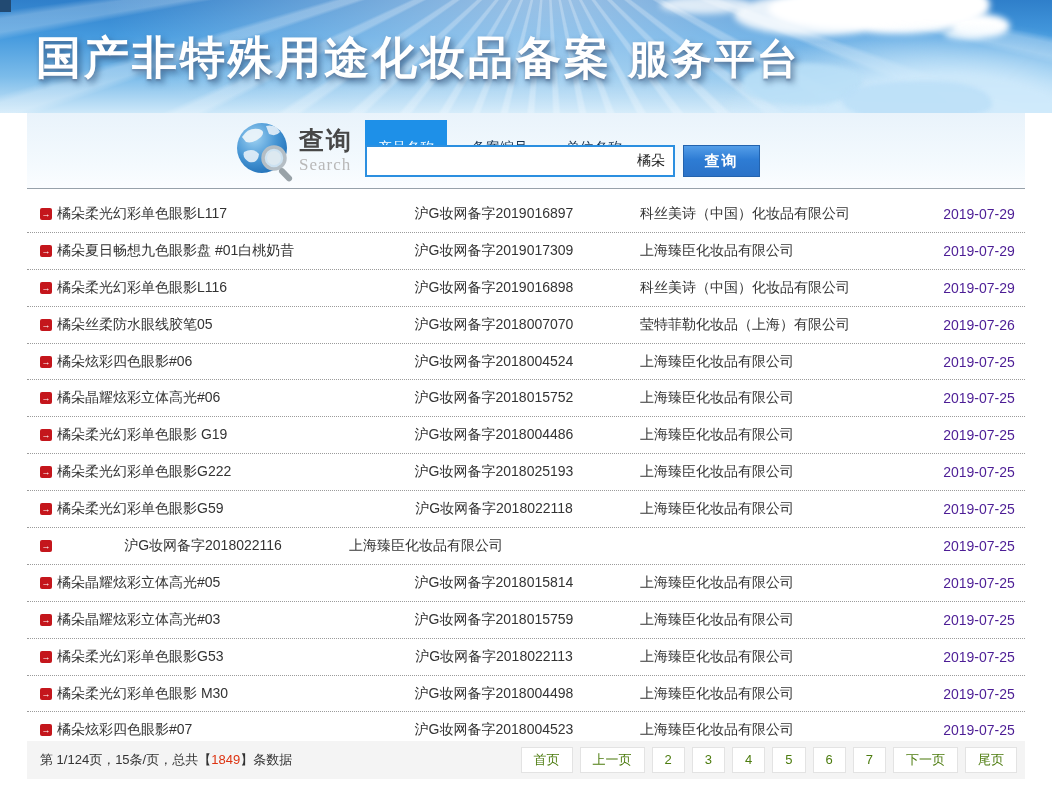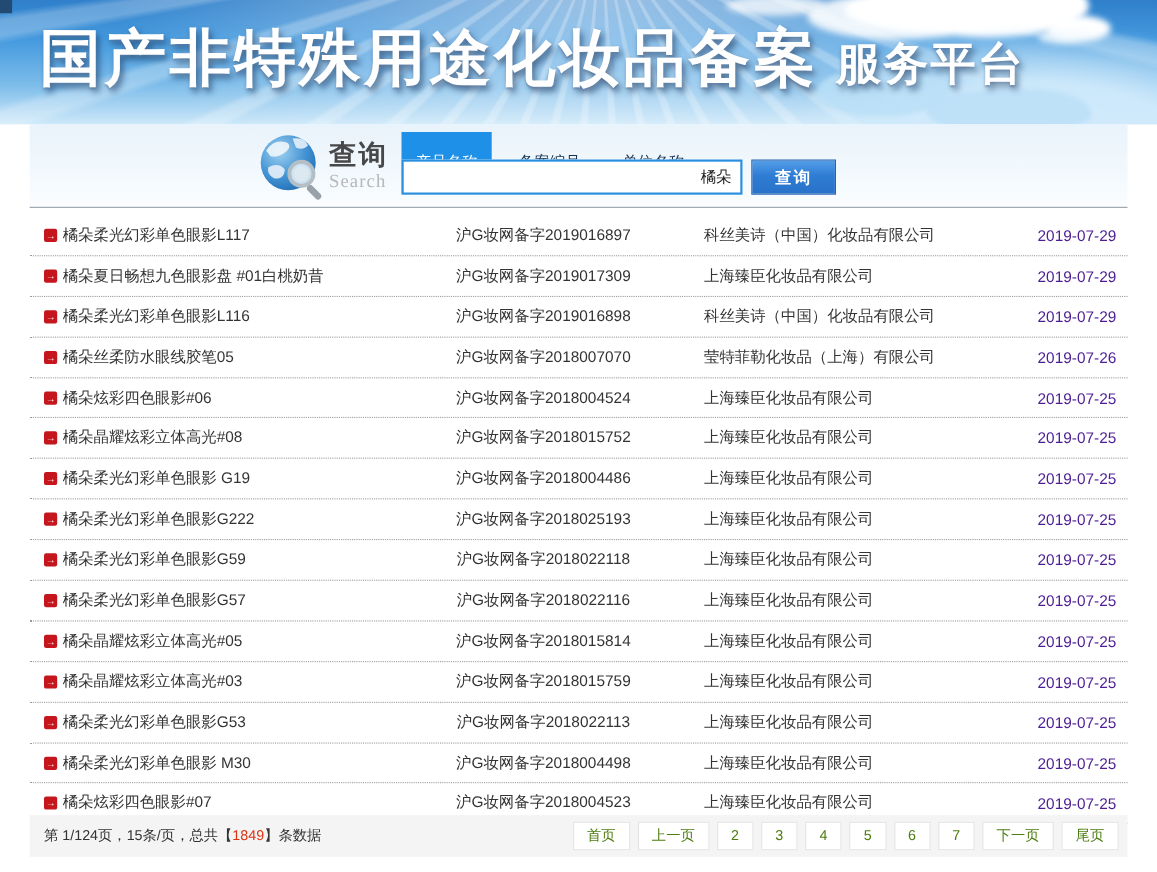--- a/index.html
+++ b/index.html
@@ -19,21 +19,21 @@
   .c2{left:952px;top:14px;width:58px;height:24px;box-shadow:-14px 8px 0 -6px rgba(255,255,255,.8);}
   .c3{left:660px;top:-4px;width:90px;height:18px;opacity:.75;}
   .continent{position:absolute;right:-40px;bottom:-30px;width:380px;height:120px;filter:blur(2px);
     background:radial-gradient(ellipse at 62% 100%, rgba(208,234,251,.95) 0 40%, rgba(208,234,251,0) 72%);}
   .blob1{position:absolute;right:190px;bottom:8px;width:120px;height:42px;background:rgba(186,223,247,.85);
     border-radius:45% 60% 50% 65%/60% 45% 65% 50%;filter:blur(2px);}
   .blob2{position:absolute;right:60px;bottom:-8px;width:150px;height:40px;background:rgba(186,223,247,.8);
     border-radius:60% 45% 65% 50%/50% 65% 45% 60%;filter:blur(2px);}
   .corner{position:absolute;left:0;top:0;width:11px;height:12px;background:#224a72;}
   .banner-title{position:absolute;left:36px;top:16px;display:flex;align-items:baseline;gap:16px;color:#fff;font-weight:bold;white-space:nowrap;}
-  .title-main{font-size:56px;letter-spacing:3px;text-shadow:0 2px 2px rgba(90,115,150,.55),3px 4px 6px rgba(25,55,95,.6);}
+  .title-main{font-size:45px;letter-spacing:3px;text-shadow:0 2px 2px rgba(90,115,150,.55),3px 4px 6px rgba(25,55,95,.6);margin-top:12px;}
   .title-sub{font-size:41px;letter-spacing:2px;text-shadow:0 2px 2px rgba(90,115,150,.55),3px 4px 6px rgba(25,55,95,.6);}
 
   
   .search-panel{position:absolute;top:113px;left:27px;width:998px;height:76px;
     background:linear-gradient(180deg,#e9f3fb 0%,#f4fafe 70%,#fbfdff 100%);
     border-bottom:1px solid #97a1aa;box-sizing:border-box;}
   .globe{position:absolute;left:208px;top:8px;}
   .query-label{position:absolute;left:272px;top:11px;width:80px;}
   .query-cn{font-size:25px;font-weight:bold;color:#484848;letter-spacing:2px;}
   .query-en{font-size:17px;color:#b8b8b8;font-family:"Liberation Serif","DejaVu Serif",serif;letter-spacing:1px;margin-top:-2px;}
@@ -172,21 +172,21 @@
         <span class="product">橘朵炫彩四色眼影#06</span>
         <span class="filing">沪G妆网备字2018004524</span>
         <span class="company">上海臻臣化妆品有限公司</span>
         <span class="date">2019-07-25</span>
       </div>
 
       <div class="row">
         <span class="icon-cell">
           <span class="row-icon">→</span>
         </span>
-        <span class="product">橘朵晶耀炫彩立体高光#08</span>
+        <span class="product">橘朵晶耀炫彩立体高光#06</span>
         <span class="filing">沪G妆网备字2018015752</span>
         <span class="company">上海臻臣化妆品有限公司</span>
         <span class="date">2019-07-25</span>
       </div>
 
       <div class="row">
         <span class="icon-cell">
           <span class="row-icon">→</span>
         </span>
         <span class="product">橘朵柔光幻彩单色眼影 G19</span>
@@ -212,21 +212,20 @@
         <span class="product">橘朵柔光幻彩单色眼影G59</span>
         <span class="filing">沪G妆网备字2018022118</span>
         <span class="company">上海臻臣化妆品有限公司</span>
         <span class="date">2019-07-25</span>
       </div>
 
       <div class="row">
         <span class="icon-cell">
           <span class="row-icon">→</span>
         </span>
-        <span class="product">橘朵柔光幻彩单色眼影G57</span>
         <span class="filing">沪G妆网备字2018022116</span>
         <span class="company">上海臻臣化妆品有限公司</span>
         <span class="date">2019-07-25</span>
       </div>
 
       <div class="row">
         <span class="icon-cell">
           <span class="row-icon">→</span>
         </span>
         <span class="product">橘朵晶耀炫彩立体高光#05</span>

